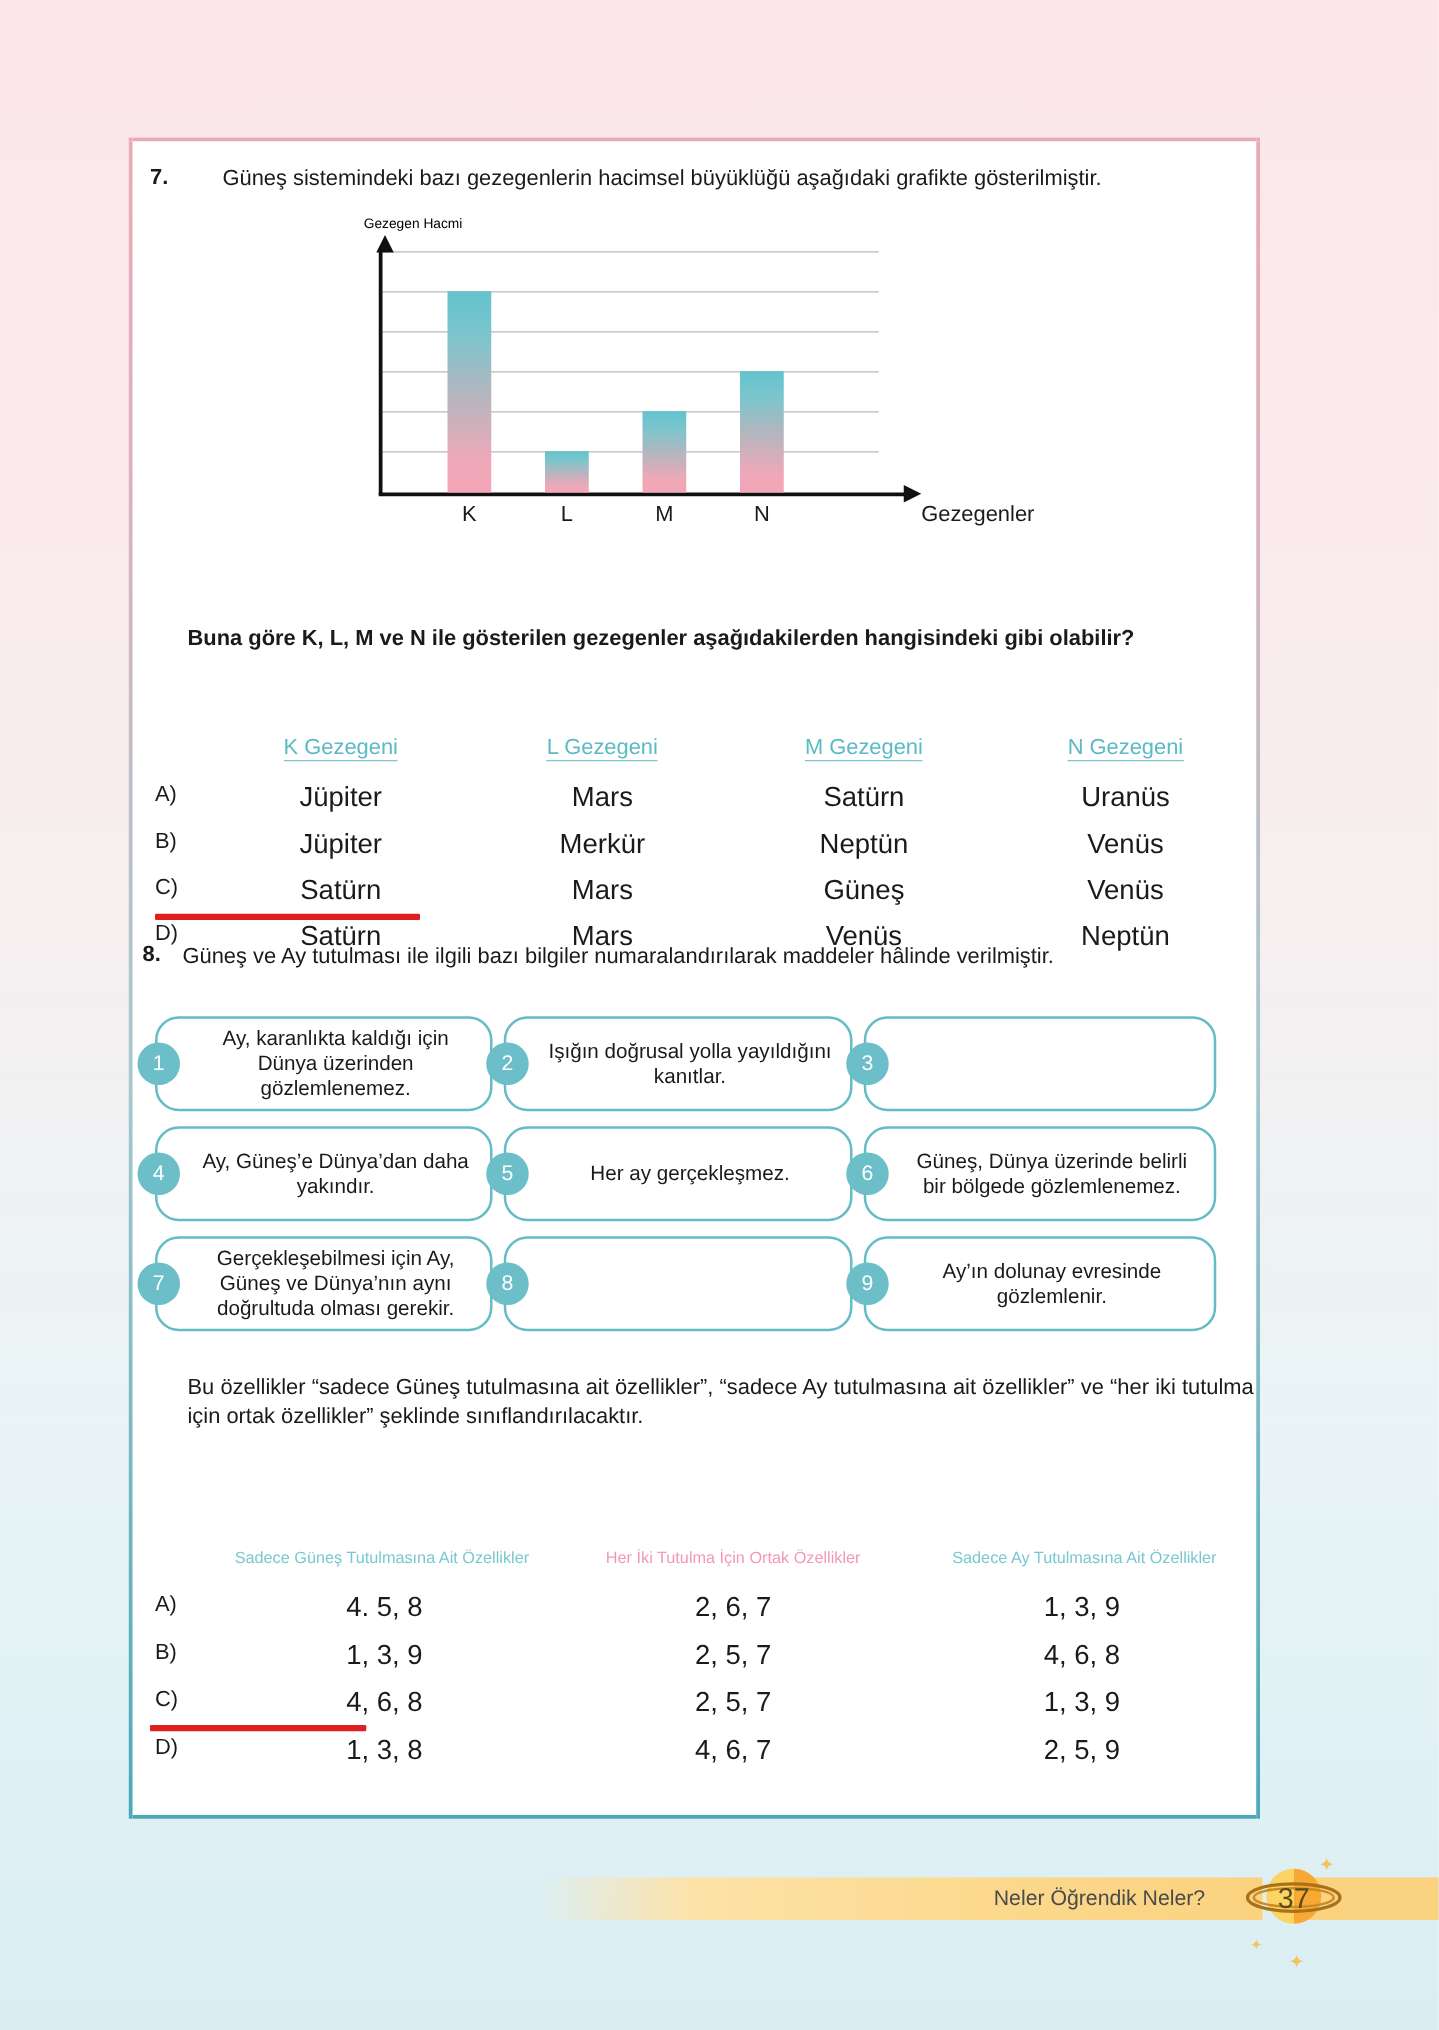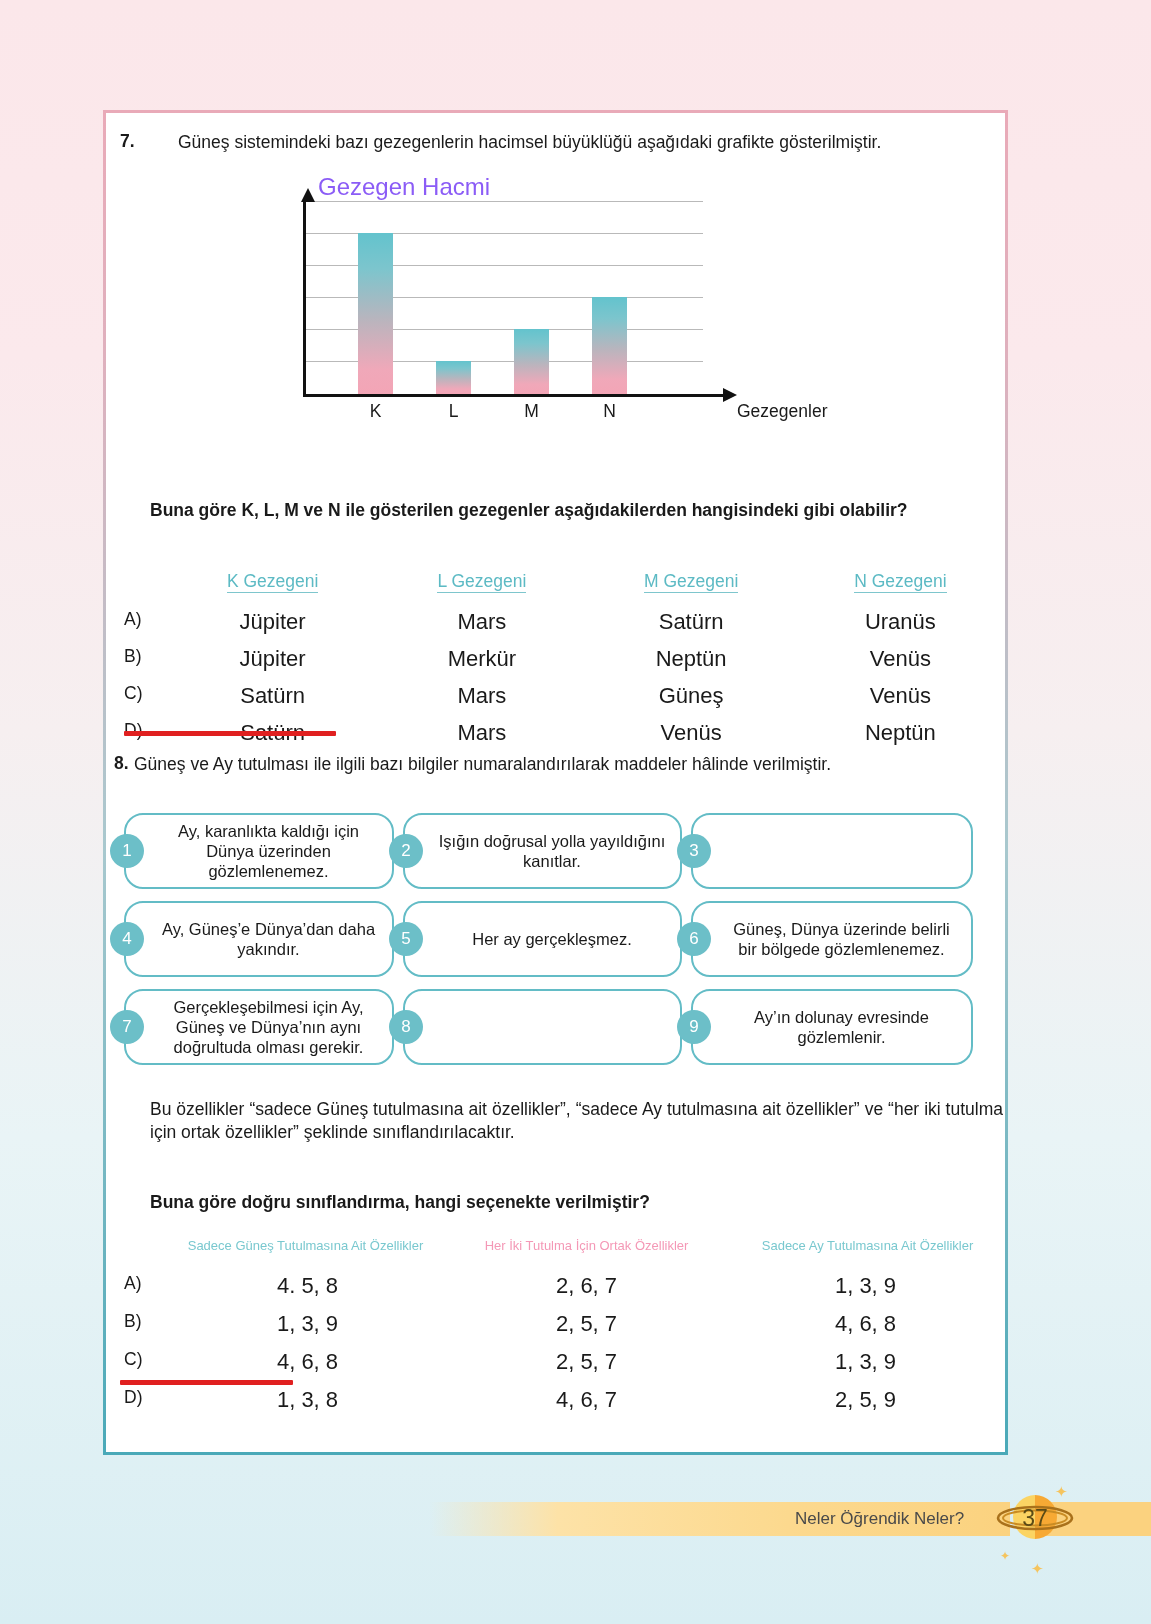--- a/index.html
+++ b/index.html
@@ -29,21 +29,21 @@
   }
   .q-body{
     position:absolute; font-size:17.5px; color:#1a1a1a; line-height:1.3;
     text-align:justify; text-justify:inter-word;
   }
   .q-body.nojust{ text-align:left; }
   .bold-q{ font-weight:bold; }
 
   
   .chart-wrap{ position:absolute; left:185px; top:60px; width:580px; height:290px; }
-  .chart-title{ position:absolute; left:0px; top:0px; font-size:24px; color:#8b5cf6;margin-left:27px; }
+  .chart-title{ position:absolute; left:0px; top:0px; font-size:11px; color:#000000; }
   .chart-xlabel{ position:absolute; left:446px; top:228px; font-size:17.5px; color:#1a1a1a; }
   .plot{
     position:absolute; left:8px; top:28px; width:420px; height:195px;
   }
   .gridline{
     position:absolute; left:4px; width:400px; height:1px; background:#b9b9b9;
   }
   .axis-y{
     position:absolute; left:4px; top:0px; width:3px; height:195px; background:#111;
   }
@@ -66,21 +66,21 @@
   }
   .bar-lbl{
     position:absolute; top:200px; font-size:17.5px; color:#1a1a1a; width:35px; text-align:center;
   }
 
   
   .opt-table{ position:absolute; width:100%; }
   .opt-row{ display:flex; align-items:flex-start; }
   .opt-letter{ width:62px; font-size:17.5px; color:#1a1a1a; padding-left:18px; }
   .opt-cell{ flex:1; text-align:center; font-size:22px; color:#1a1a1a; }
-  .opt-head{ display:flex; align-items:flex-end; }
+  .opt-head{ display:flex; align-items:flex-end;margin-top:16px; }
   .opt-head .head-wrap{ flex:1; text-align:center; }
   .opt-head .head-wrap span{
     color:#5cbac4; font-size:17.5px; border-bottom:1.5px solid #7ec6cd; padding-bottom:1px;
   }
 
   
   .red-mark{ position:absolute; background:#e02020; height:5px; border-radius:1px; }
 
   
   .bubble-grid{ position:absolute; left:18px; top:700px; width:866px; }
@@ -197,21 +197,21 @@
       <div class="opt-cell">Satürn</div>
       <div class="opt-cell">Mars</div>
       <div class="opt-cell">Venüs</div>
       <div class="opt-cell">Neptün</div>
     </div>
   </div>
 
   <div class="red-mark" style="left:18px; top:618px; width:212px;"></div>
 
   <div class="q-num" style="left:8px; top:640px;">8.</div>
-  <div class="q-body" style="left:28px; top:640px; width:853px;">Güneş ve Ay tutulması ile ilgili bazı bilgiler numaralandırılarak maddeler hâlinde verilmiştir.</div>
+  <div class="q-body" style="left:40px; top:640px; width:853px;">Güneş ve Ay tutulması ile ilgili bazı bilgiler numaralandırılarak maddeler hâlinde verilmiştir.</div>
 
   <div class="bubble-grid">
     <div class="bubble-row">
       <div class="bubble" style="width:270px;">
         <span class="num">1</span>
         <span class="txt">Ay, karanlıkta kaldığı için Dünya üzerinden gözlemlenemez.</span>
       </div>
       <div class="bubble" style="width:279px;">
         <span class="num">2</span>
         <span class="txt">Işığın doğrusal yolla yayıldığını kanıtlar.</span>
@@ -244,21 +244,20 @@
       </div>
       <div class="bubble" style="width:282px; margin-right:0;">
         <span class="num">9</span>
         <span class="txt">Ay’ın dolunay evresinde gözlemlenir.</span>
       </div>
     </div>
   </div>
 
   <div class="q-body" style="left:44px; top:985px; width:853px;">Bu özellikler “sadece Güneş tutulmasına ait özellikler”, “sadece Ay tutulmasına ait özellikler” ve “her iki tutulma için ortak özellikler” şeklinde sınıflandırılacaktır.</div>
 
-  <div class="q-body bold-q nojust" style="left:44px; top:1078px; width:853px;">Buna göre doğru sınıflandırma, hangi seçenekte verilmiştir?</div>
 
   <div class="opt-table" style="top:1125px;">
     <div class="cls-head" style="padding-left:62px;">
       <div class="h teal-h" style="padding:0 14px;">Sadece Güneş Tutulmasına Ait Özellikler</div>
       <div class="h pink-h" style="padding:0 20px;">Her İki Tutulma İçin Ortak Özellikler</div>
       <div class="h teal-h" style="padding:0 14px;">Sadece Ay Tutulmasına Ait Özellikler</div>
     </div>
     <div class="opt-row" style="margin-top:18px; margin-bottom:12px;">
       <div class="opt-letter">A)</div>
       <div class="opt-cell">4. 5, 8</div>

